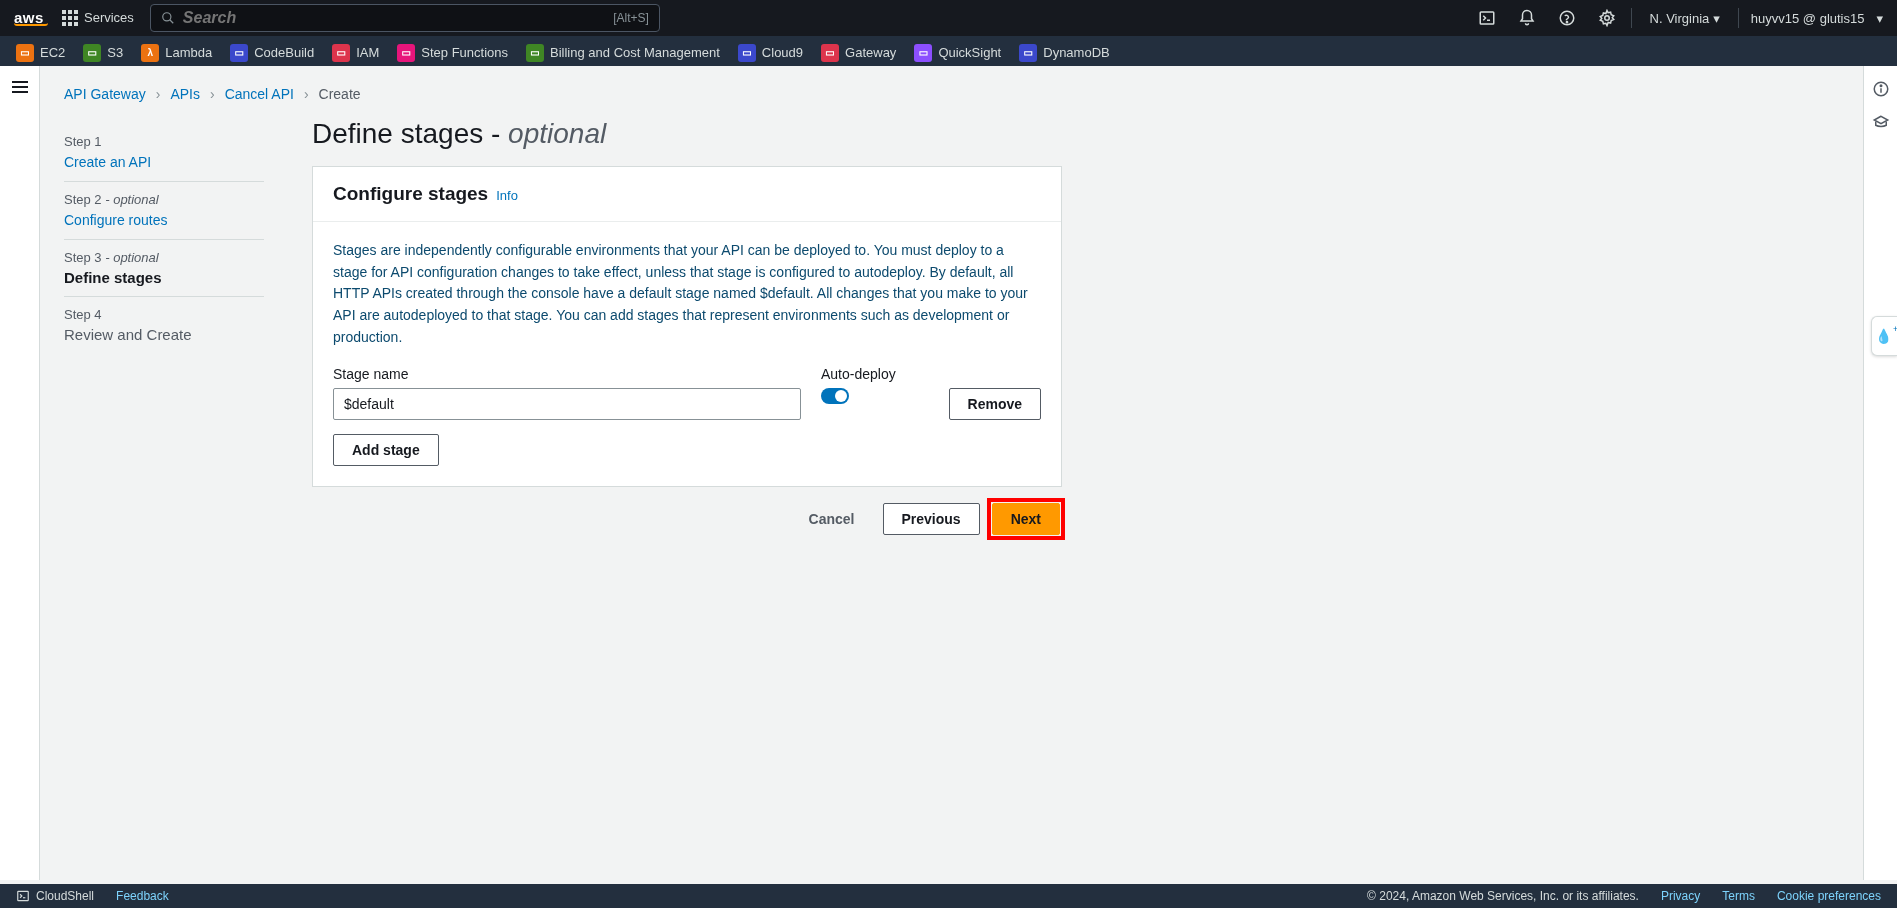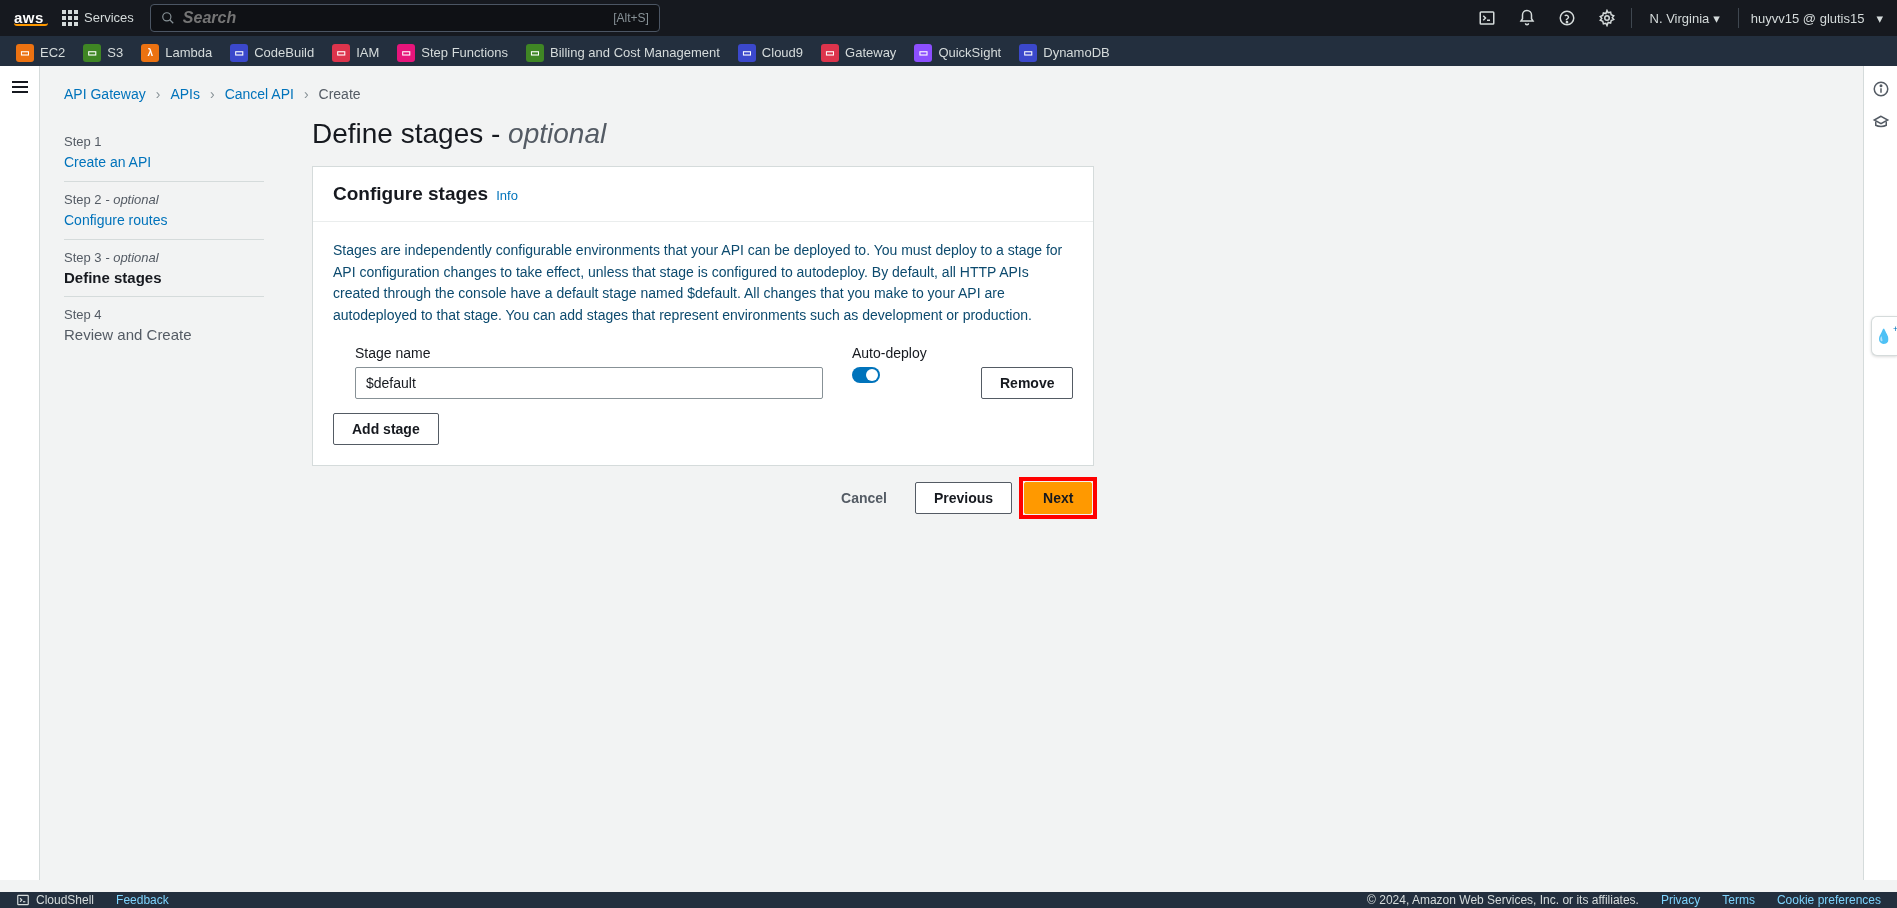--- a/index.html
+++ b/index.html
@@ -57,41 +57,41 @@
   .page-title { font-size:28px; font-weight:400; color:#16191f; margin-bottom:16px; }
   .page-title .opt { font-style:italic; color:#545b64; }
 
   .panel { background:#fff; border:1px solid #d5dbdb; }
   .panel-header { padding:16px 20px; border-bottom:1px solid #eaeded; display:flex; align-items:baseline; gap:8px; }
   .panel-header h2 { font-size:19px; font-weight:700; color:#16191f; }
   .panel-header .info { color:#0073bb; font-size:13px; cursor:pointer; font-weight:400; }
   .panel-body { padding:18px 20px 20px 20px; }
   .desc { font-size:14px; color:#0c4a6e; line-height:1.55; margin-bottom:18px; }
 
-  .field-row { display:flex; align-items:flex-start; gap:29px;margin-left:22px; }
+  .field-row { display:flex; align-items:flex-start; gap:20px; }
   .field-col-name { flex:0 0 468px; }
   .field-col-auto { flex:0 0 100px; }
   .field-col-remove { margin-left:auto; }
   .lbl { font-size:14px; color:#16191f; margin-bottom:6px; display:block; }
   .txt { width:100%; height:32px; border:1px solid #879196; border-radius:2px; padding:0 10px; font-size:14px; color:#16191f; }
 
   .toggle { position:relative; width:28px; height:16px; background:#0073bb; border-radius:16px; cursor:pointer; margin-top:6px; }
   .toggle .knob { position:absolute; right:2px; top:2px; width:12px; height:12px; background:#fff; border-radius:50%; }
 
   .btn { height:32px; padding:0 18px; font-size:14px; border-radius:2px; cursor:pointer; border:1px solid #545b64; background:#fff; color:#16191f; font-weight:700; }
   .btn-link { border:none; background:transparent; color:#545b64; font-weight:700; }
   .btn-primary { background:#ff9900; border:1px solid #ff9900; color:#16191f; }
 
   .add-row { margin-top:14px; }
   .nav-row { display:flex; gap:10px; justify-content:flex-end; margin-top:14px; align-items:center; }
 
   .highlight-box { outline:4px solid #ff0000; outline-offset:-1px; padding:2px; display:inline-block; }
 
   
-  .footer { position:absolute; bottom:0; left:0; right:0; height:16px; background:#232f3e; color:#d5dbdb; font-size:12px; display:flex; align-items:center; padding:0 16px; gap:22px; }
+  .footer { position:absolute; bottom:0; left:0; right:0; height:24px; background:#232f3e; color:#d5dbdb; font-size:12px; display:flex; align-items:center; padding:0 16px; gap:22px; }
   .footer .fspacer { flex:1; }
   .footer a { color:#7dd3fc; text-decoration:none; cursor:pointer; }
   .footer .cs { display:flex; align-items:center; gap:6px; cursor:pointer; }
 
   
   .float-widget { position:absolute; right:0; top:316px; width:26px; height:40px; background:#fff; border:1px solid #d5dbdb; border-right:none; border-radius:6px 0 0 6px; display:flex; align-items:center; justify-content:center; cursor:pointer; box-shadow:0 1px 3px rgba(0,0,0,.15);}
   .float-widget .drop { color:#0073bb; font-size:14px; position:relative; }
   .float-widget .plus { position:absolute; top:-4px; right:-5px; font-size:9px; color:#0073bb; }
 </style>
 </head>

